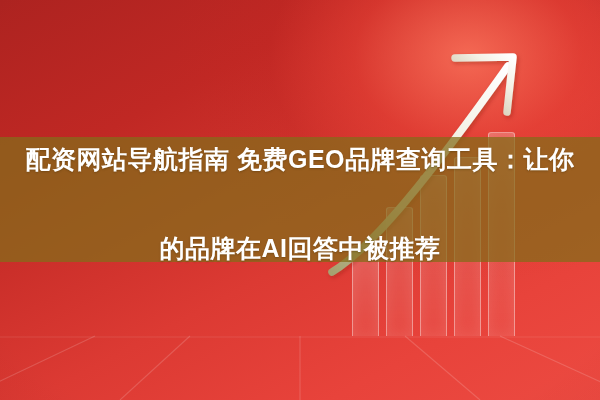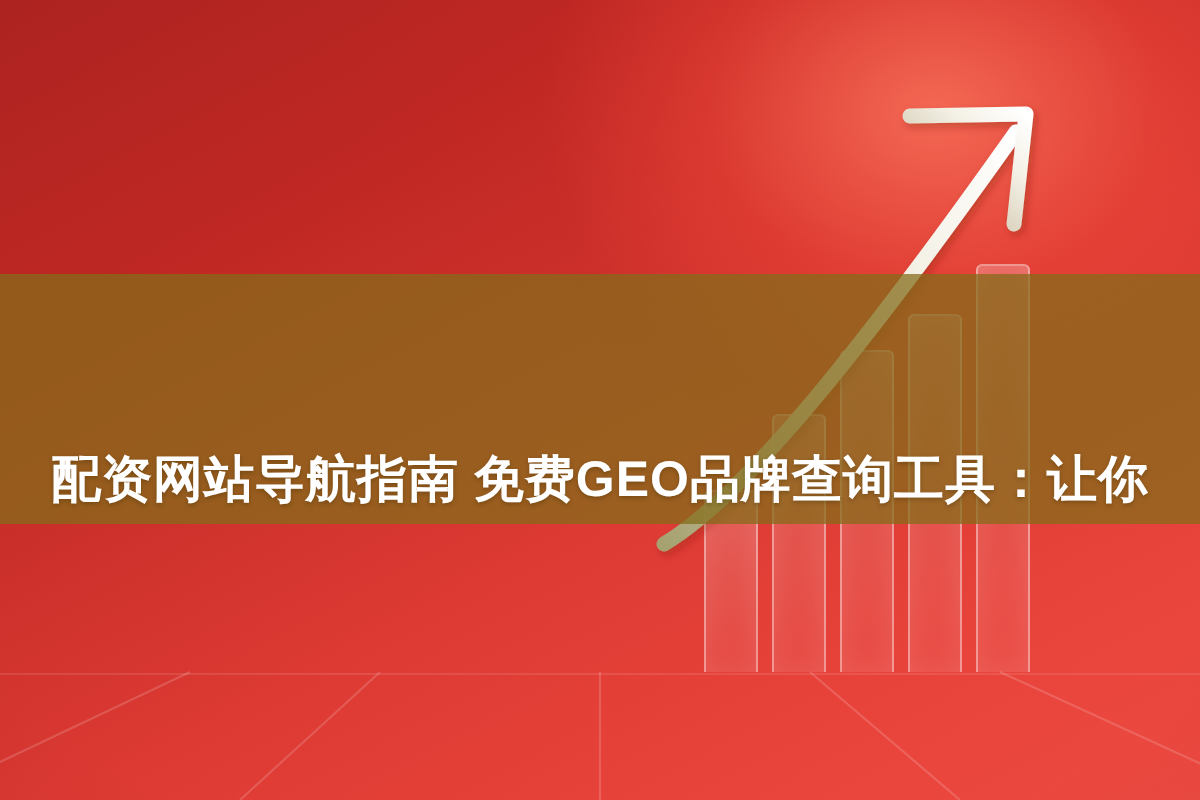--- a/index.html
+++ b/index.html
@@ -79,21 +79,21 @@
   .band {
     position: absolute;
     left: 0;
     right: 0;
     top: 137px;
     height: 125px;
     background: rgba(132, 108, 26, 0.74);
     display: flex;
     flex-direction: column;
     align-items: center;
-    justify-content: flex-end;
+    justify-content: flex-start;
     gap: 45px;
   }
   .band .line {
     color: #ffffff;
     font-size: 25px;
     font-weight: bold;
     line-height: 44px;
     letter-spacing: 0.5px;
     text-align: center;
     white-space: nowrap;
@@ -146,15 +146,16 @@
         <path d="M332,272 C 372,248 430,176 508,66" stroke="url(#arrGrad)" stroke-width="7.5" fill="none" stroke-linecap="round"></path>
         <path d="M455,58 L 513,57 L 507,112" stroke="url(#arrGrad)" stroke-width="7.5" fill="none" stroke-linecap="round" stroke-linejoin="round"></path>
       </g>
     </svg>
   </div>
 
   <div class="bg-vignette"></div>
 
   <div class="band">
     <div class="line">配资网站导航指南 免费GEO品牌查询工具：让你</div>
+    <div class="line">的品牌在AI回答中被推荐</div>
   </div>
 
 </div>
 
 </body></html>

